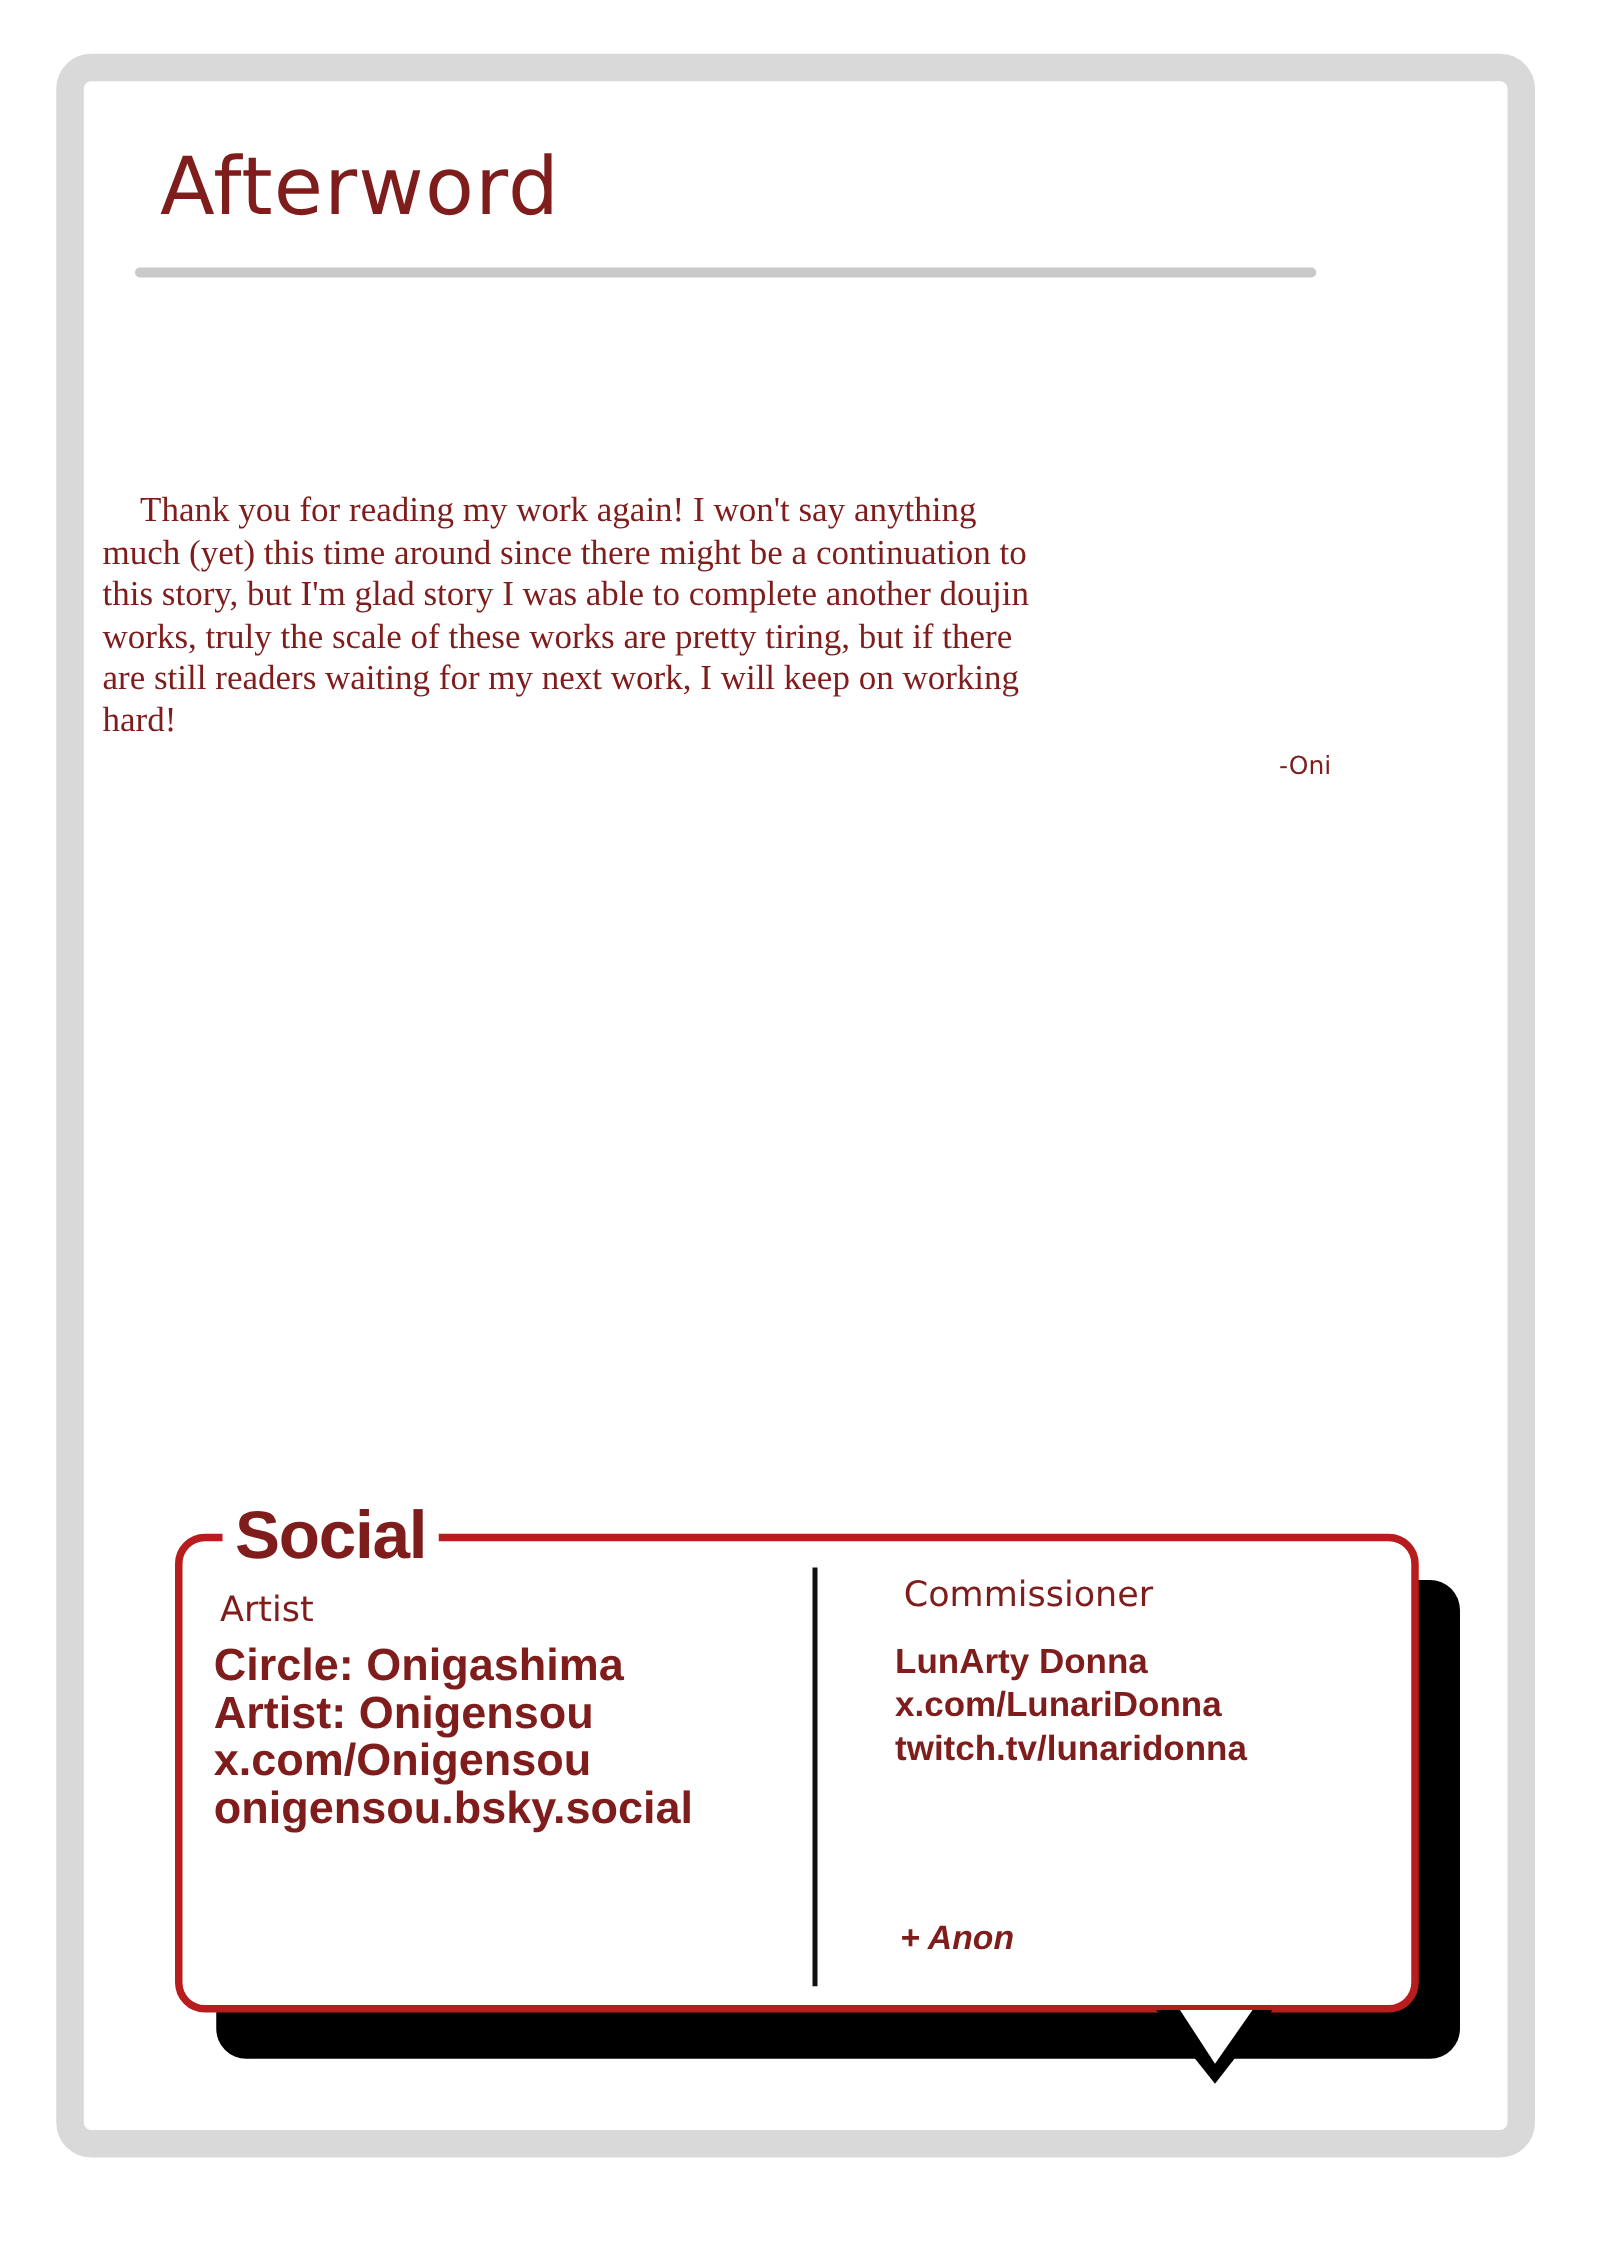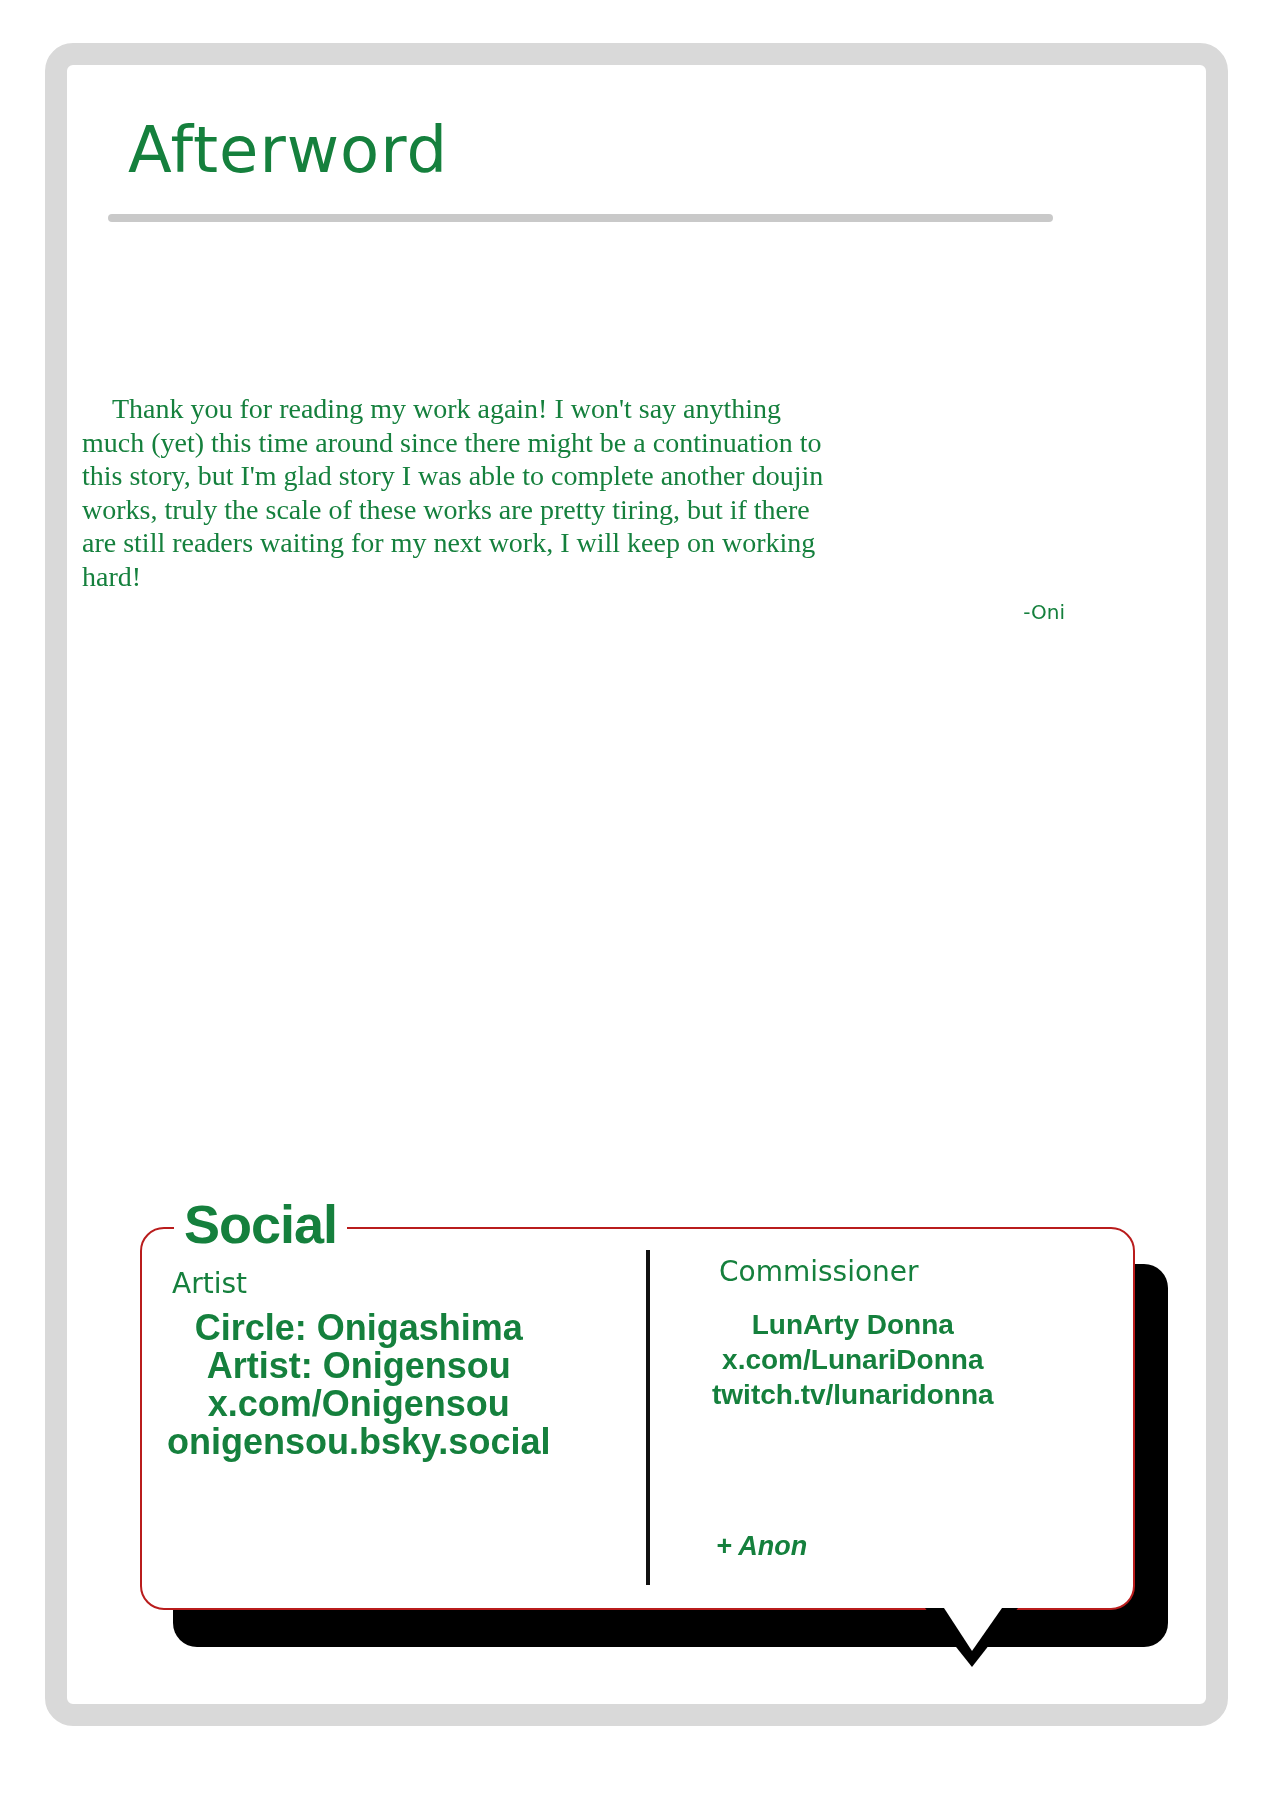--- a/index.html
+++ b/index.html
@@ -1,17 +1,17 @@
 <!DOCTYPE html>
 <html><head>
 <meta charset="utf-8">
 <style>
   html,body{margin:0;padding:0;background:#ffffff;}
   .page{position:relative;width:1280px;height:1793px;background:#ffffff;overflow:hidden;
-        font-family:"DejaVu Sans", sans-serif;color:#15803d;}
+        font-family:"DejaVu Sans", sans-serif;color:#7f1d1d;}
 
   
   .frame{position:absolute;left:45px;top:43px;width:1183px;height:1683px;
          box-sizing:border-box;border:22px solid #d9d9d9;border-radius:28px;}
 
   
   .title{position:absolute;left:128px;top:118px;font-size:64px;line-height:1;
          font-family:cursive,"DejaVu Sans",sans-serif;font-weight:500;letter-spacing:1px;}
   .title-rule{position:absolute;left:108px;top:214px;width:945px;height:8px;
               background:#c9c9c9;border-radius:4px;}
@@ -22,22 +22,22 @@
              font-size:28px;line-height:33.5px;white-space:nowrap;}
   .afterword .line{height:33.5px;}
   .afterword .line.indent{padding-left:30px;}
   .signature{position:absolute;right:215px;top:600px;font-size:20px;
              font-family:cursive,"DejaVu Sans",sans-serif;}
 
   
   .social-shadow{position:absolute;left:173px;top:1264px;width:995px;height:383px;
                  background:#000000;border-radius:24px;}
   .social-box{position:absolute;left:140px;top:1227px;width:995px;height:383px;
-              box-sizing:border-box;background:#ffffff;border:2px solid #b91c1c;
-              border-radius:24px;text-align:center;}
+              box-sizing:border-box;background:#ffffff;border:6px solid #b91c1c;
+              border-radius:24px;}
   .social-title{position:absolute;left:32px;top:-36px;background:#ffffff;
                 padding:0 10px;font-family:"Liberation Sans",sans-serif;
                 font-weight:700;font-size:54px;line-height:62px;letter-spacing:-1px;}
   .divider{position:absolute;left:504px;top:21px;width:4px;height:335px;background:#111111;}
 
   .col-label{position:absolute;font-family:cursive,"DejaVu Sans",sans-serif;
              font-size:28px;line-height:30px;}
   .artist-label{left:30px;top:40px;}
   .comm-label{left:577px;top:28px;}
 

